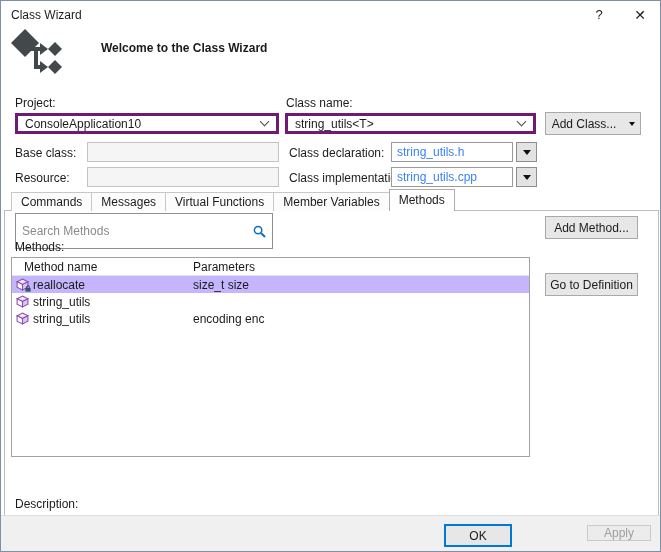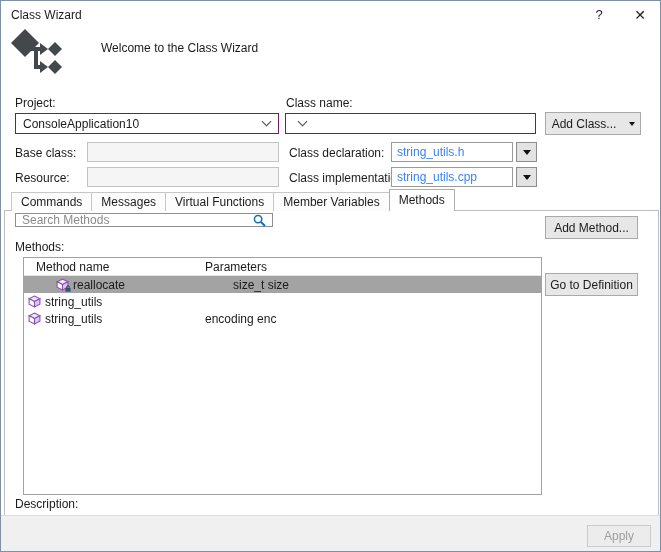--- a/index.html
+++ b/index.html
@@ -12,26 +12,26 @@
   
   .titlebar { position:absolute; left:0; top:0; right:0; height:30px; background:#fff;text-decoration:underline; }
   .win-title { position:absolute; left:10px; top:7px; white-space:nowrap; }
   .tb-btn { position:absolute; top:1px; height:25px; background:transparent; border:none;
             font-family:inherit; font-size:13px; color:#222; cursor:default; }
   .tb-help { left:581px; width:34px; }
   .tb-close { left:620px; width:38px; font-size:14px; }
 
   
   .logo { position:absolute; left:9px; top:27px; }
-  .welcome { position:absolute; left:100px; top:40px; font-size:12px; font-weight:normal; }
+  .welcome { position:absolute; left:100px; top:40px; font-size:12px; font-weight:bold; }
 
   .lbl { position:absolute; white-space:nowrap; }
 
   
-  .combo { position:absolute; height:21px; background:#fff; border:1px solid #701a75;
+  .combo { position:absolute; height:21px; background:#fff; border:3px solid #701a75;
            display:flex; align-items:center; padding:0 7px; cursor:default;gap:48px; }
   .combo-val { flex:1; white-space:nowrap; overflow:hidden; }
   .chevron { width:7px; height:7px; border-right:1.4px solid #4d4d4d; border-bottom:1.4px solid #4d4d4d;
              transform:rotate(45deg); margin:-4px 1px 0 6px; flex:none; }
 
   
   .tbox { position:absolute; height:20px; border:1px solid #c3c3c3; background:#f5f5f5; }
   .tinput { position:absolute; height:20px; border:1px solid #9a9a9a; background:#fff;
             font:inherit; padding:0 5px; color:#3b82f6; }
   .arrow-btn { position:absolute; width:21px; height:20px; background:#e3e3e3; border:1px solid #8d8d8d;
@@ -52,48 +52,48 @@
   
   .tabstrip { position:absolute; left:10px; top:188px; height:22px; display:flex; align-items:flex-end; z-index:5; }
   .tab { background:#fcfcfc; border:1px solid #c7c7c7; border-bottom:none; height:19px;
          line-height:18px; padding:0 9px; margin-right:-1px; white-space:nowrap; cursor:default; }
   .tab.active { background:#fff; height:22px; line-height:21px; border-color:#adadad; position:relative; z-index:6; }
 
   .tabpanel { position:absolute; left:3px; top:209px; width:655px; height:306px;
               border:1px solid #bdbdbd; background:#fff; }
 
   
-  .searchbox { position:absolute; left:14px; top:212px; width:258px; height:14px;
+  .searchbox { position:absolute; left:14px; top:212px; width:258px; height:36px;
                border:1px solid #8f8f8f; background:#fff; display:flex; align-items:center; z-index:7; }
   .searchbox input { flex:1; border:none; outline:none; font:inherit; padding:0 6px; color:#222; background:transparent; }
   .searchbox input::placeholder { color:#8a8a8a; opacity:1; }
   .search-icon { flex:none; margin-right:6px; display:flex; }
 
   
-  .mlist { position:absolute; left:22px; top:256px; width:519px; height:238px;
+  .mlist { position:absolute; left:10px; top:256px; width:519px; height:200px;
            border:1px solid #a2a2a2; background:#fff; z-index:7; overflow:hidden; }
   .list-header { display:flex; align-items:center; height:18px; border-bottom:1px solid #e4e4e4; }
   .hcell-name { width:181px; padding-left:12px; white-space:nowrap; }
   .hcell-params { white-space:nowrap; }
   .list-row { display:flex; align-items:center; height:17px; cursor:default; }
-  .list-row.selected { background:#a3a3a3;padding-left:28px; }
+  .list-row.selected { background:#c4b5fd; }
   .micon { width:13px; height:13px; margin-left:4px; position:relative; flex:none; }
   .micon .lock { position:absolute; right:-2px; bottom:-1px; }
   .rcell-name { width:164px; padding-left:4px; white-space:nowrap; overflow:hidden; }
   .rcell-params { white-space:nowrap; }
 
   
   .act { left:544px; width:93px; height:23px; }
 
   
   .footer { position:absolute; left:0; top:514px; width:661px; height:37px;
             background:#f0f0f0; border-top:1px solid #dedede; }
   .btn-ok { left:443px; top:8px; width:68px; height:23px; border:2px solid #0078d7; }
   .btn-cancel { left:516px; top:9px; width:65px; height:22px;margin-top:45px; }
-  .btn-apply { left:586px; top:9px; width:64px; height:22px; background:#ececec;
+  .btn-apply { left:586px; top:9px; width:64px; height:16px; background:#ececec;
                border-color:#cacaca; color:#9e9e9e; }
 </style>
 </head>
 <body>
 
 <div class="dialog">
 
   <div class="titlebar">
     <span class="win-title">Class Wizard</span>
     <button class="tb-btn tb-help">?</button>
@@ -115,20 +115,21 @@
   <h1 class="welcome">Welcome to the Class Wizard</h1>
 
   <span class="lbl" style="left:14px;top:95px">Project:</span>
   <div class="combo" style="left:14px;top:112px;width:264px">
     <span class="combo-val">ConsoleApplication10</span>
     <span class="chevron"></span>
   </div>
 
   <span class="lbl" style="left:285px;top:95px">Class name:</span>
   <div class="combo" style="left:284px;top:112px;width:251px">
+    <span class="combo-val">string_utils&lt;T&gt;</span>
     <span class="chevron"></span>
   </div>
 
   <div class="split-btn">
     <span class="split-main">Add Class...</span>
     <span class="split-sep"></span>
     <span class="split-arrow">
       <span class="tri-down"></span>
     </span>
   </div>
@@ -218,17 +219,18 @@
       <span class="rcell-params">encoding enc</span>
     </div>
   </div>
 
   <button class="btn act" style="top:215px">Add Method...</button>
   <button class="btn act" style="top:272px">Go to Definition</button>
 
   <span class="lbl" style="left:14px;top:496px;z-index:7">Description:</span>
 
   <div class="footer">
+    <button class="btn btn-ok">OK</button>
     <button class="btn btn-cancel">Cancel</button>
     <button class="btn btn-apply" disabled="">Apply</button>
   </div>
 
 </div>
 
 </body></html>

